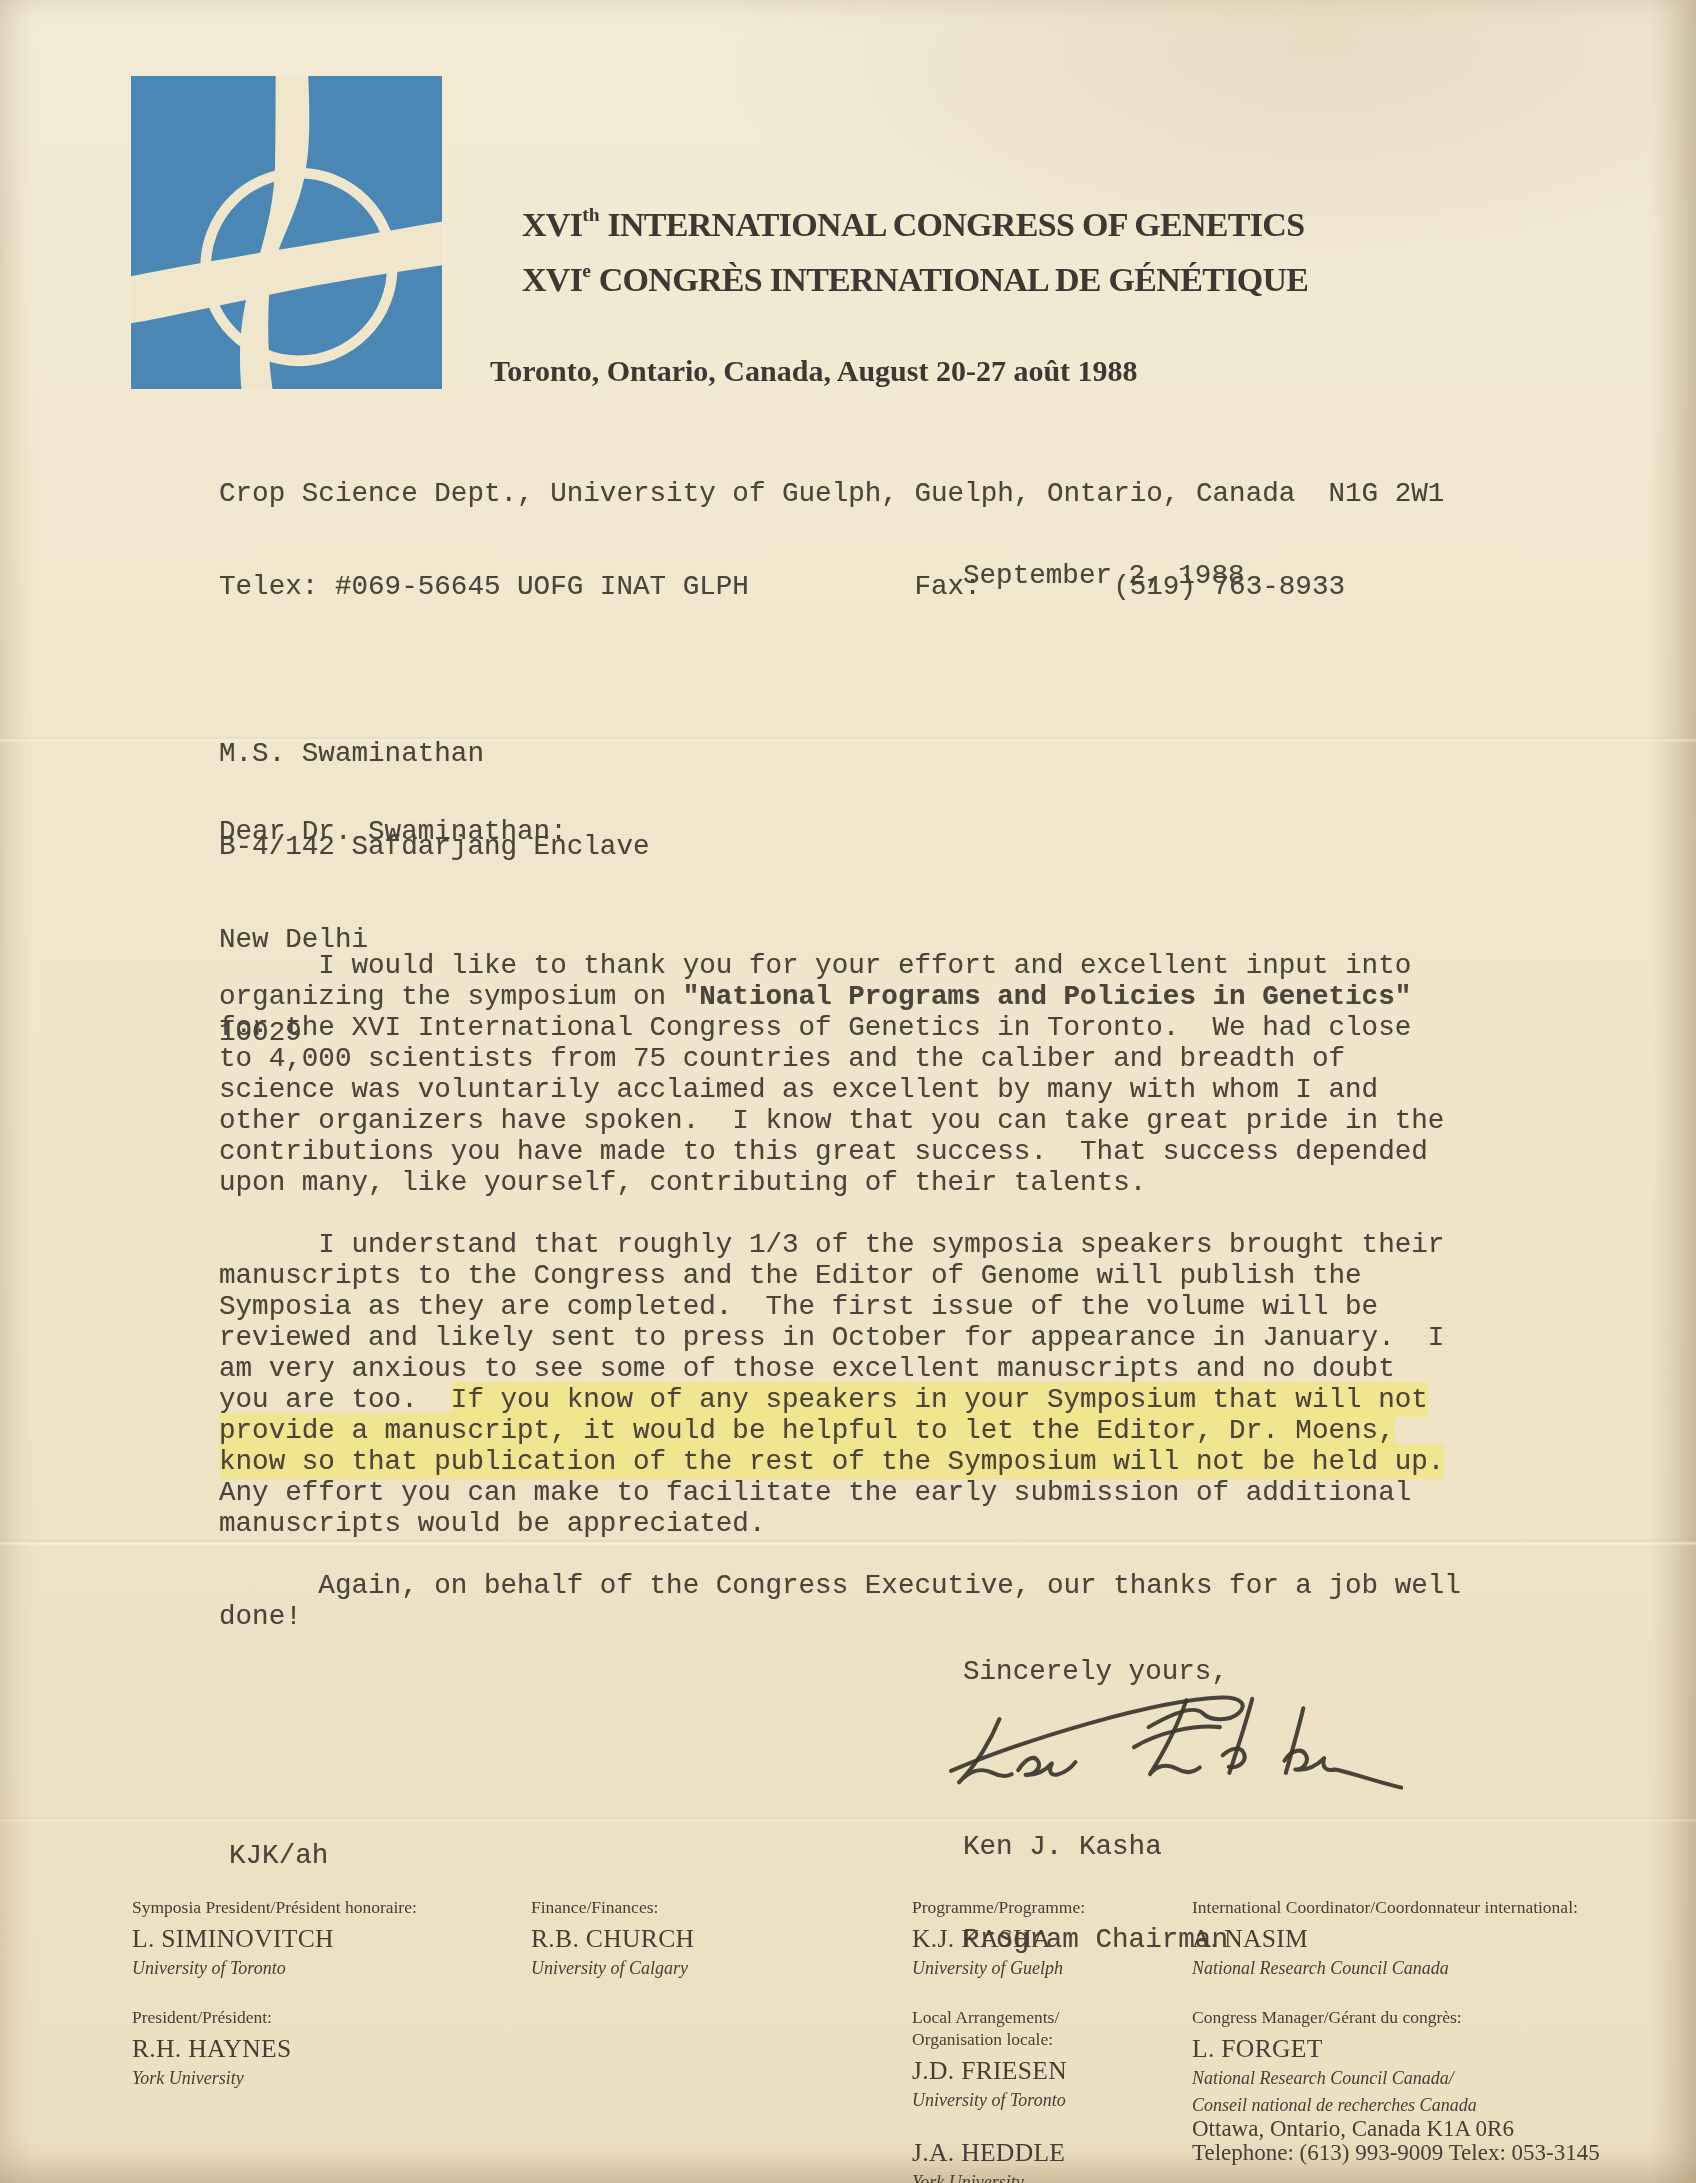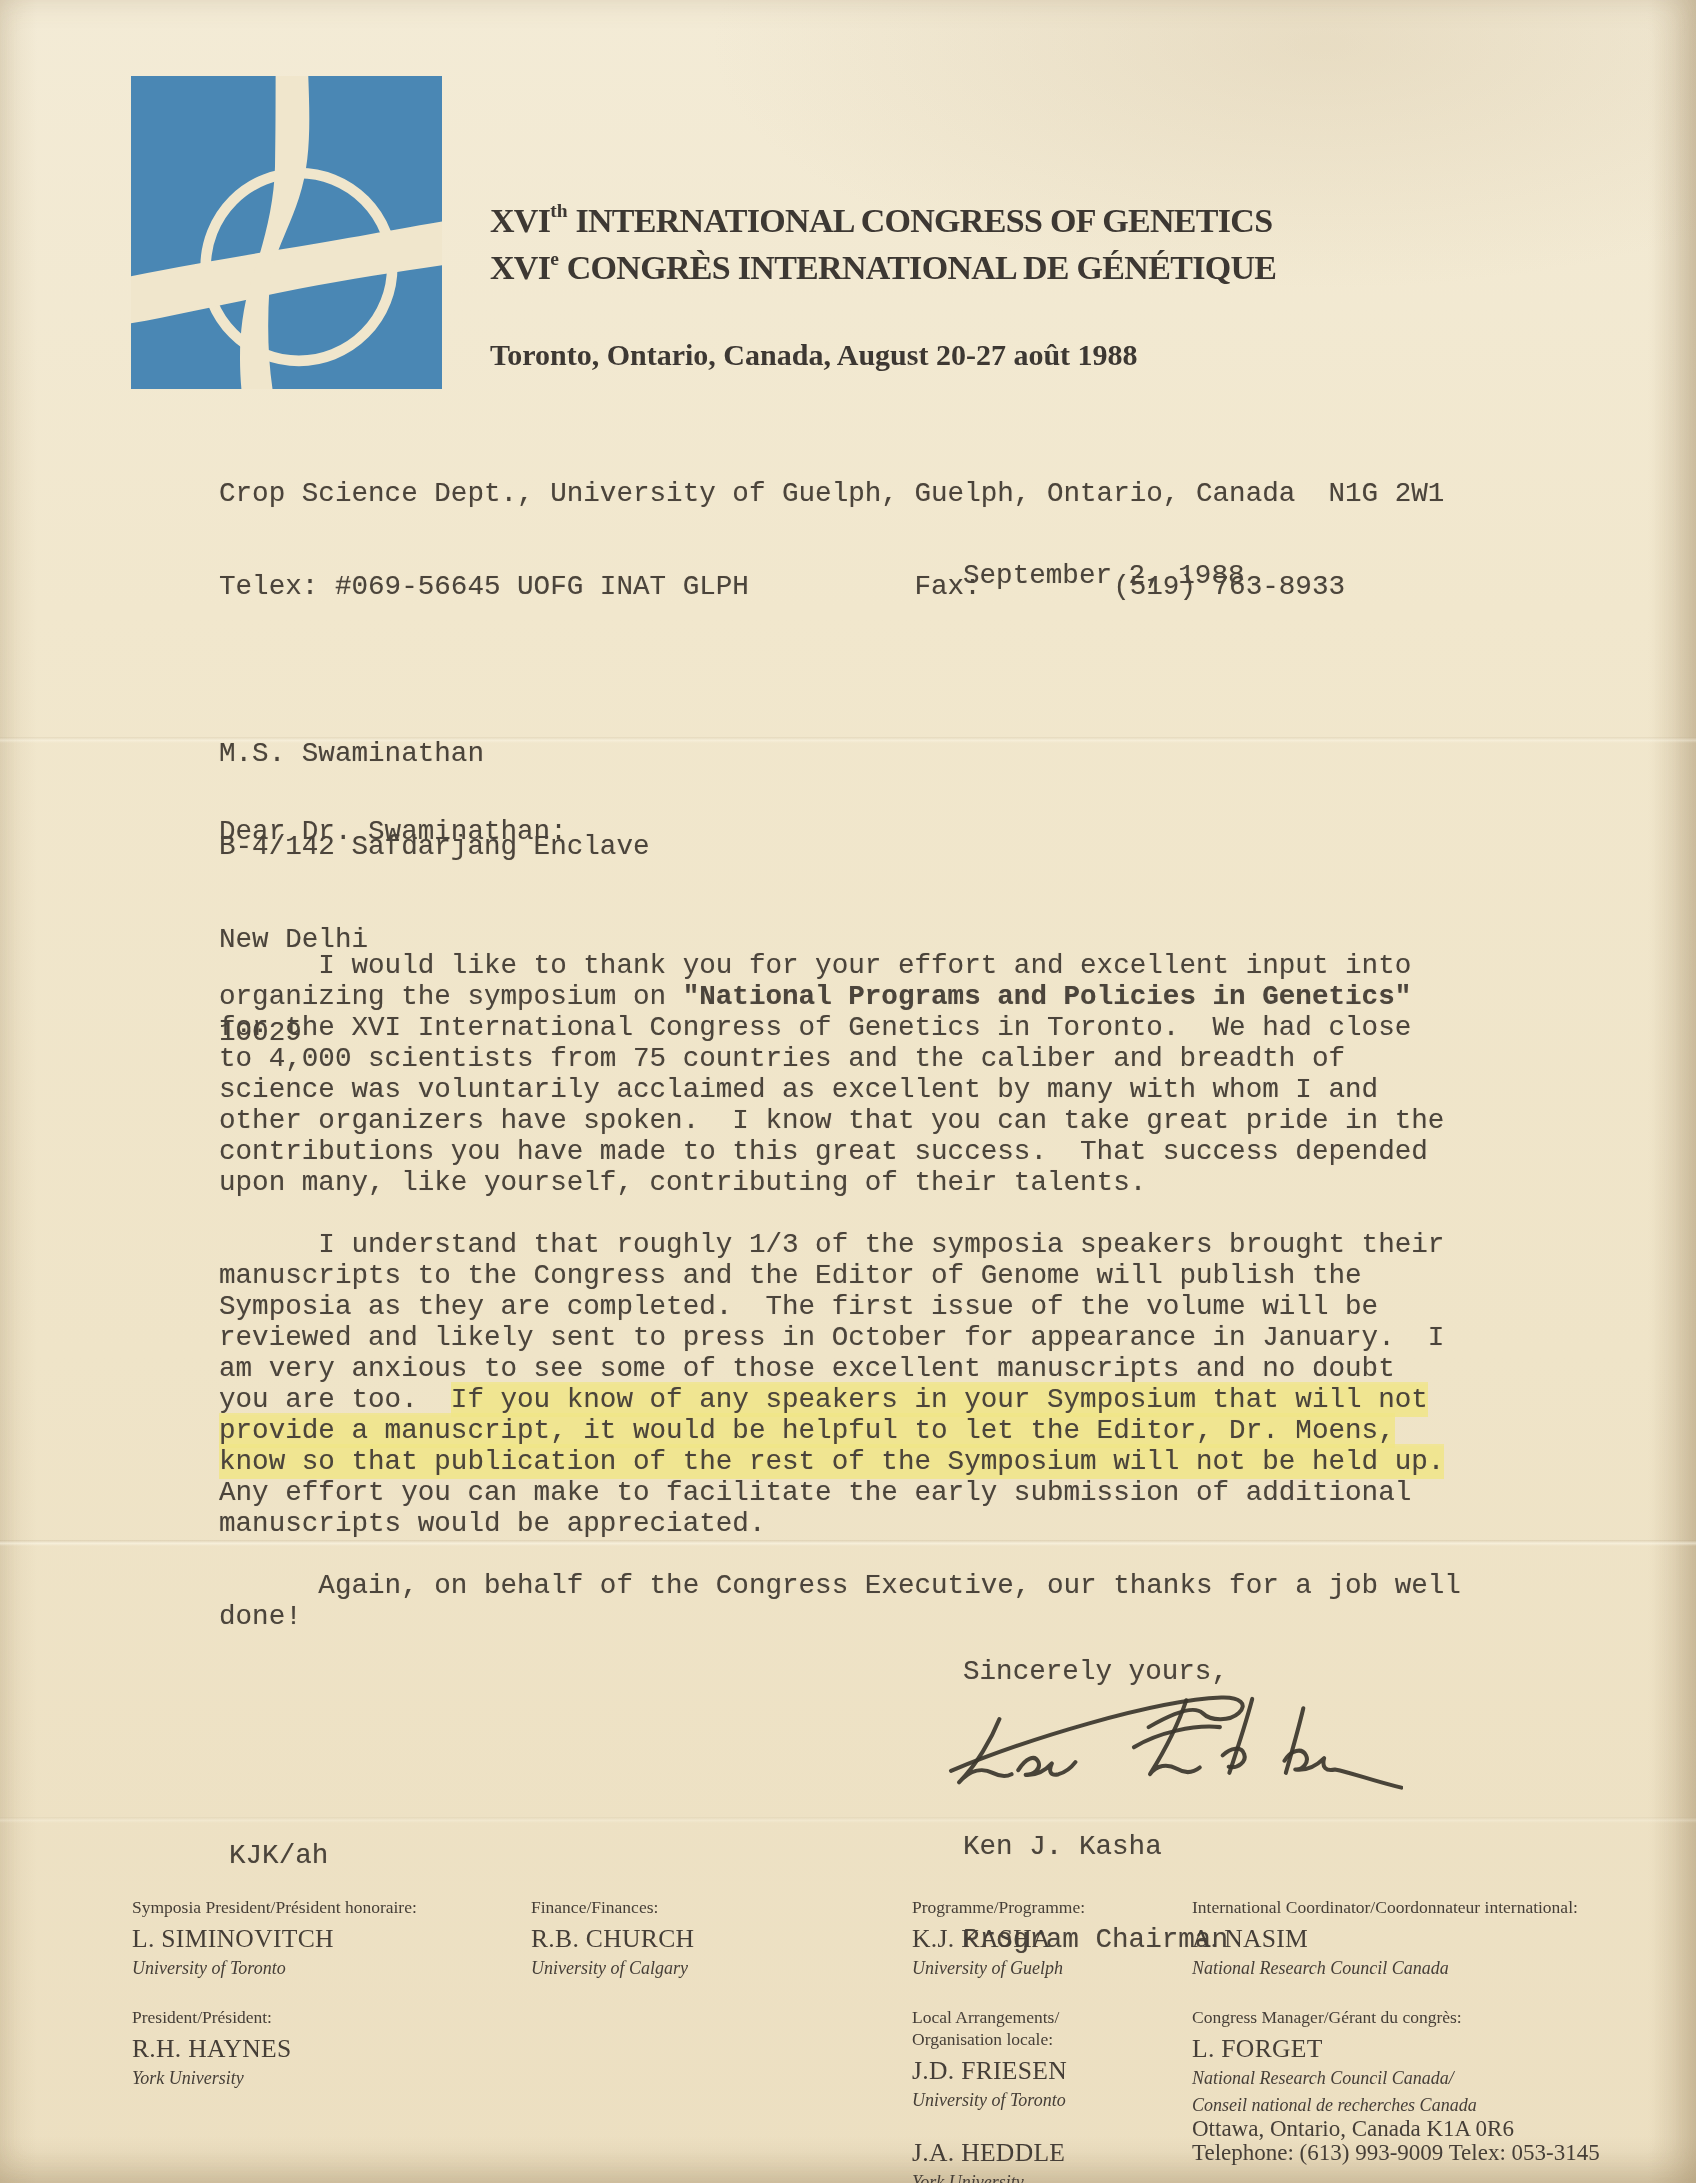--- a/index.html
+++ b/index.html
@@ -23,21 +23,21 @@
   .c3{top:1817px;opacity:.45;}
 
   .abs{position:absolute;}
   .mono{
     font-family:"Liberation Mono","DejaVu Sans Mono",monospace;
     font-size:27.6px;line-height:31px;color:#4b443b;
     white-space:pre;text-shadow:0 0 0.7px rgba(75,68,59,0.35);
   }
   
   .letterhead{left:490px;top:194px;color:#3d3833;}
-  .lh-title{font-weight:bold;font-size:34px;line-height:40px;letter-spacing:-0.7px;white-space:nowrap;}
+  .lh-title{font-weight:bold;font-size:34px;line-height:48px;letter-spacing:-0.7px;white-space:nowrap;margin-left:32px;}
   .lh-title sup{font-size:19.5px;position:relative;top:-2.7px;letter-spacing:0;}
   .lh-sub{margin-top:48px;font-weight:bold;font-size:30px;line-height:35px;letter-spacing:0;}
 
   .contact{left:219px;top:416px;}
   .dateline{left:963px;top:560px;}
   .recipient{left:219px;top:676px;}
   .salutation{left:219px;top:816px;}
   .letterbody{left:219px;top:950px;}
   .para + .para{margin-top:31px;}
   .tline{white-space:pre;}

